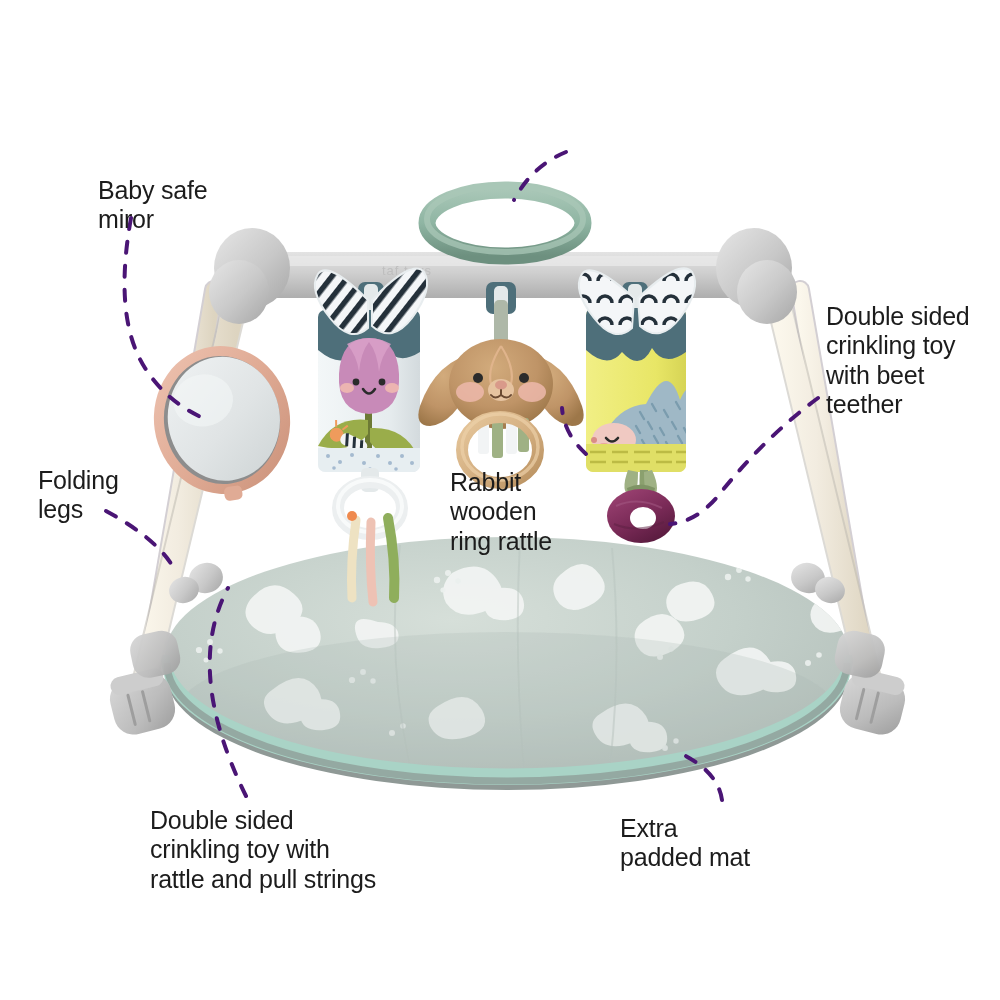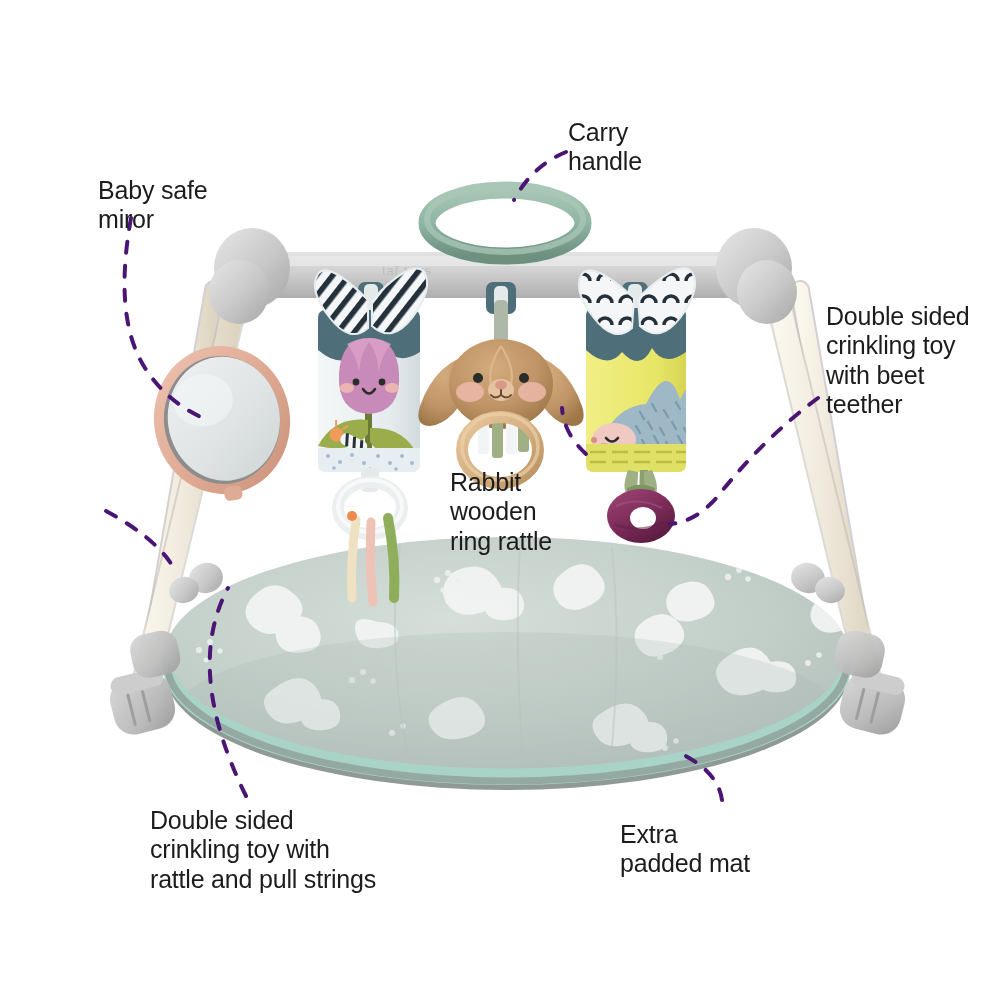--- a/index.html
+++ b/index.html
@@ -20,21 +20,21 @@
     letter-spacing:-0.2px;
     white-space:pre-line;
     font-family:"Liberation Sans","DejaVu Sans",sans-serif;
   }
   .lbl-mirror{left:98px;top:150px;margin-top:26px;}
   .lbl-folding{left:38px;top:466px;}
   .lbl-carry{left:568px;top:118px;}
   .lbl-beet{left:826px;top:302px;}
   .lbl-rabbit{left:450px;top:468px;}
   .lbl-dblstr{left:150px;top:806px;}
-  .lbl-mat{left:620px;top:814px;margin-top:6px;}
+  .lbl-mat{left:620px;top:814px;}
 
   
   .layer{position:absolute;left:0;top:0;width:1000px;height:1000px;}
   svg.layer{overflow:visible;}
 </style>
 </head>
 <body>
 
 <div id="root">
 
@@ -420,22 +420,22 @@
       <path d="M566 152 q-34 14 -52 48"></path>
       <path d="M818 398 q-54 40 -100 98 q-22 26 -48 28"></path>
       <path d="M586 454 q-22 -20 -24 -46"></path>
       <path d="M246 796 q-62 -126 -18 -208"></path>
       <path d="M722 800 q-4 -28 -40 -46"></path>
     </g>
   </svg>
 
   <div class="label lbl-mirror">Baby safe
 miror</div>
-  <div class="label lbl-carry">Carry
-handle</div>
+  <div class="label lbl-folding">Folding
+legs</div>
   <div class="label lbl-beet">Double sided
 crinkling toy
 with beet
 teether</div>
   <div class="label lbl-rabbit">Rabbit
 wooden
 ring rattle</div>
   <div class="label lbl-dblstr">Double sided
 crinkling toy with
 rattle and pull strings</div>

